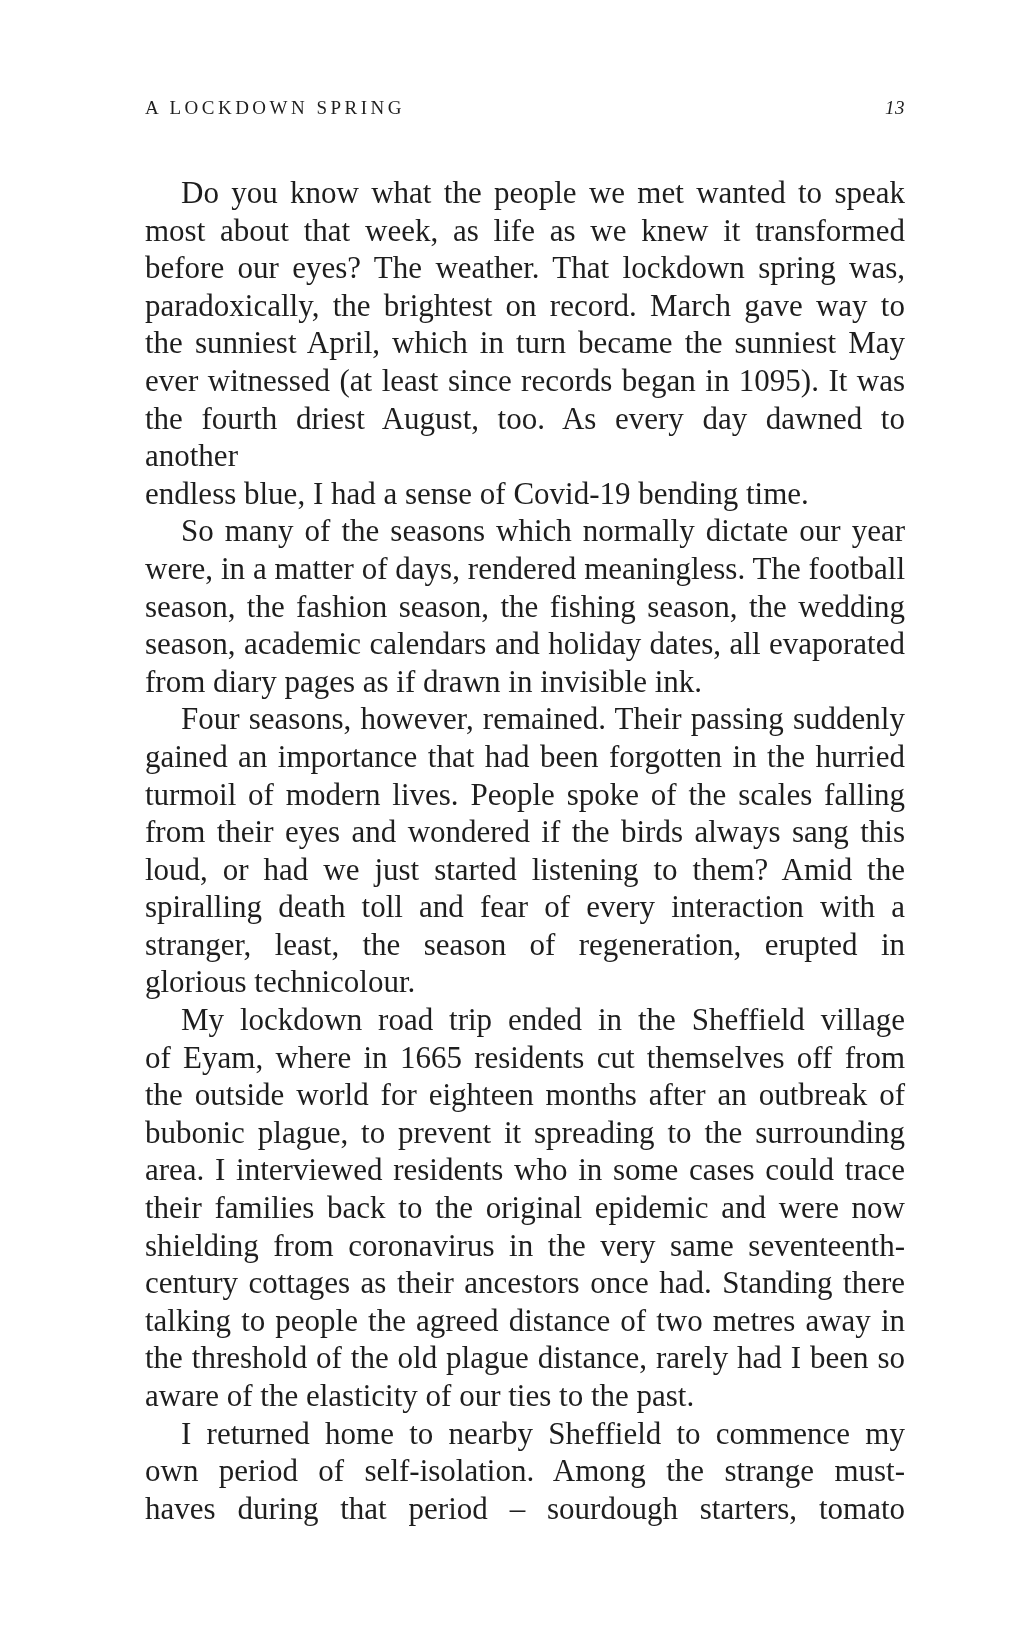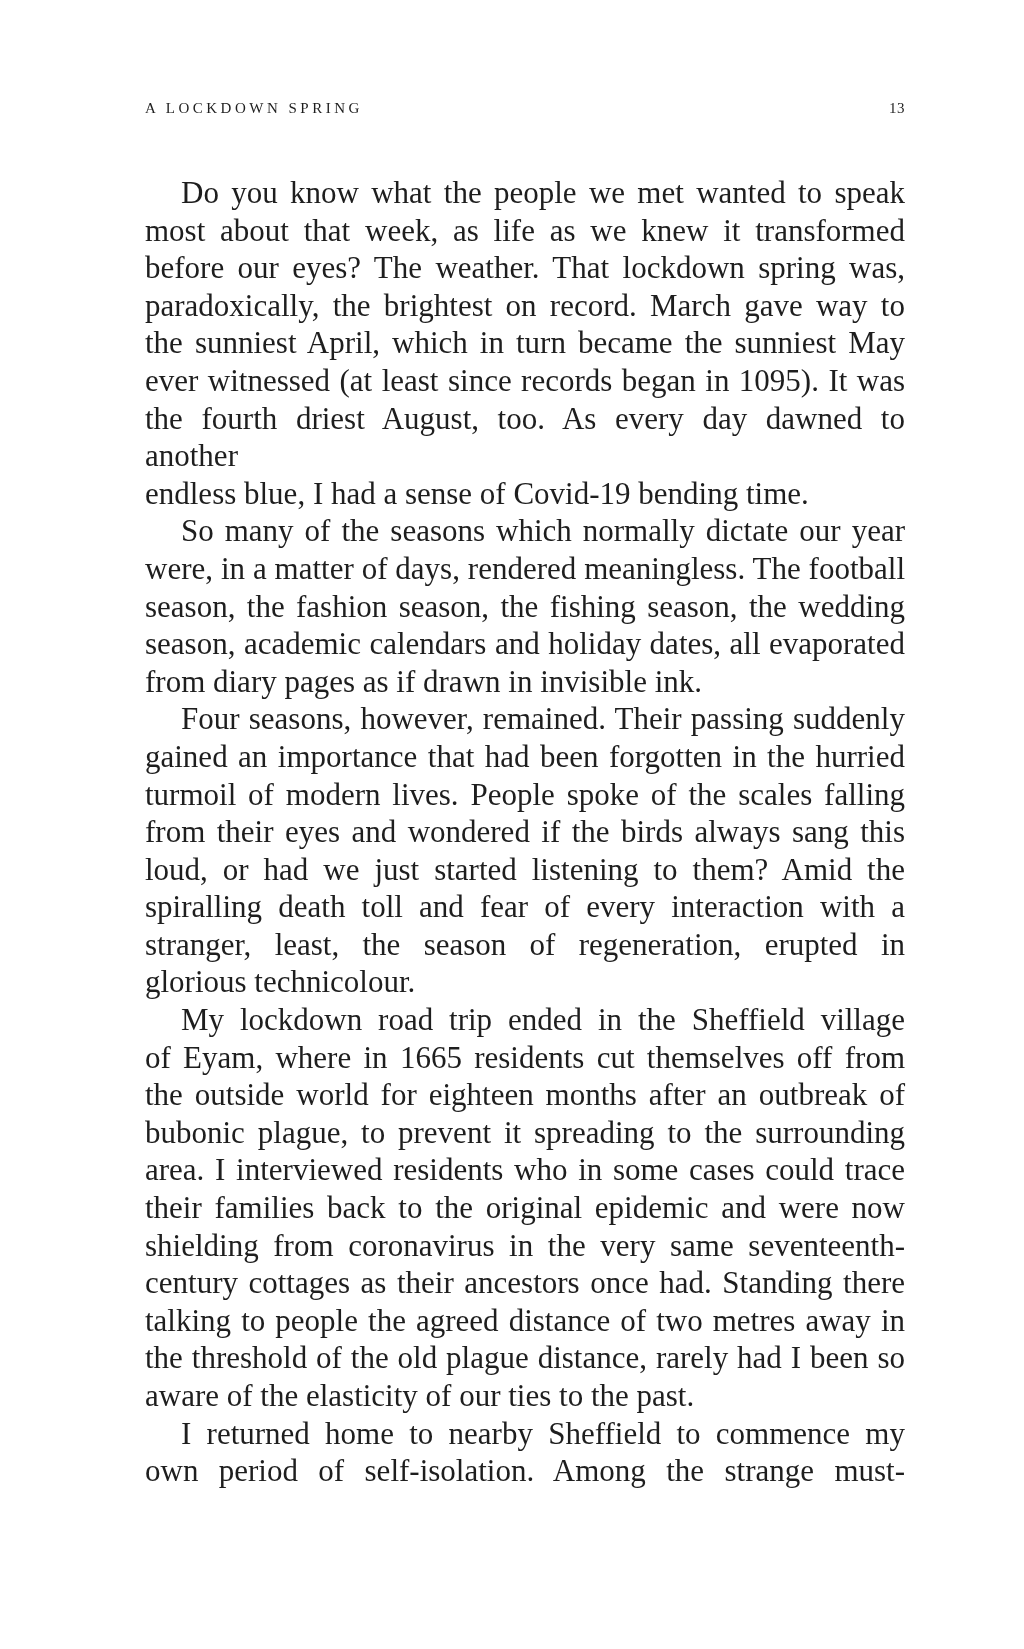--- a/index.html
+++ b/index.html
@@ -20,28 +20,29 @@
     inset: 0;
   }
   .running-head {
     position: absolute;
     top: 96px;
     left: 145px;
     width: 760px;
     display: flex;
     justify-content: space-between;
     align-items: baseline;
-    font-size: 15px;
+    font-size: 19px;
     line-height: 24px;
   }
   .running-head .title {
     letter-spacing: 3.5px;
   }
   .running-head .folio {
     letter-spacing: 0.5px;
+    font-style: italic;
   }
   .text-block {
     position: absolute;
     top: 174px;
     left: 145px;
     width: 760px;
     font-size: 31px;
     line-height: 37.6px;
   }
   .paragraph {
@@ -106,15 +107,16 @@
         <div class="line">their families back to the original epidemic and were now</div>
         <div class="line">shielding from coronavirus in the very same seventeenth-</div>
         <div class="line">century cottages as their ancestors once had. Standing there</div>
         <div class="line">talking to people the agreed distance of two metres away in</div>
         <div class="line">the threshold of the old plague distance, rarely had I been so</div>
         <div class="line last">aware of the elasticity of our ties to the past.</div>
       </div>
       <div class="paragraph">
         <div class="line first">I returned home to nearby Sheffield to commence my</div>
         <div class="line">own period of self-isolation. Among the strange must-</div>
+        <div class="line">haves during that period – sourdough starters, tomato</div>
       </div>
     </div>
 </div>
 
 </body></html>

